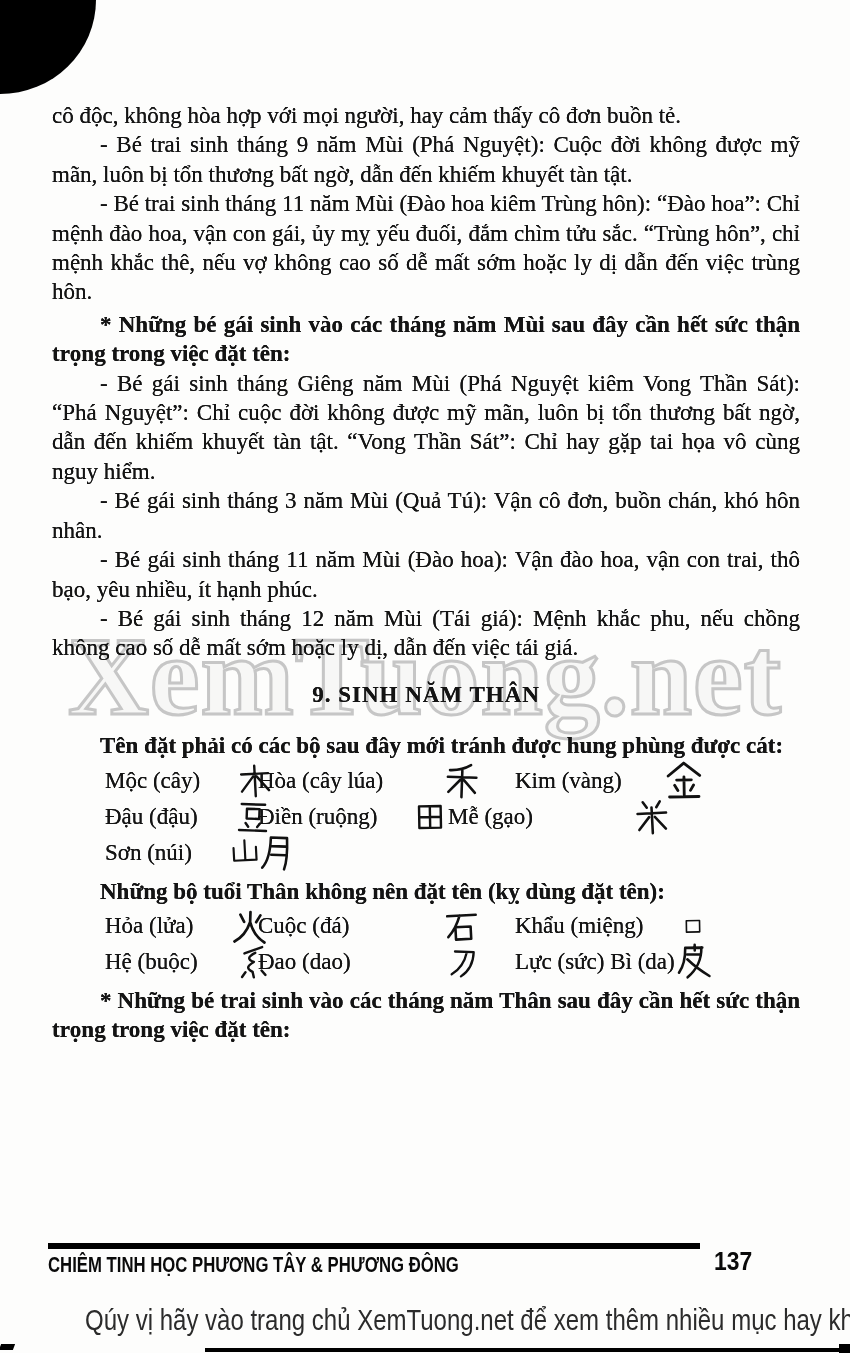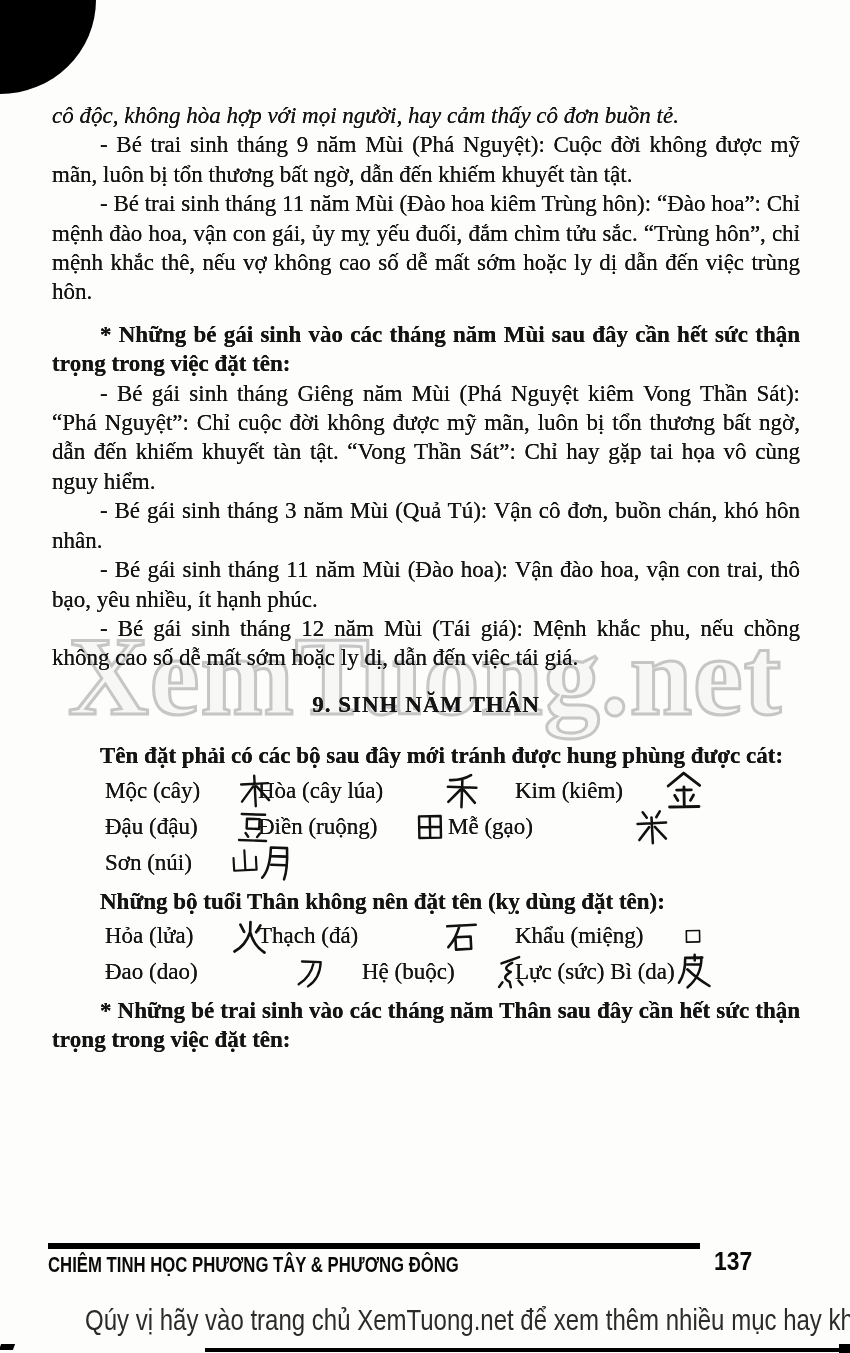--- a/index.html
+++ b/index.html
@@ -30,24 +30,24 @@
     -webkit-text-stroke:3px #c6c6c6;
   }
 
   
   .body-text{
     position:absolute;top:101px;left:52px;width:748px;z-index:1;
     font-size:23px;line-height:29.4px;
     text-shadow:0 0 0.5px currentColor;
   }
   .body-text p{margin:0;text-align:justify;}
-  p.cont{text-indent:0;font-style:italic;}
+  p.cont{text-indent:0;}
   p.para{text-indent:48px;}
   p.bold{font-weight:bold;}
-  p.sp{margin-top:13px;}
+  p.sp{margin-top:3px;}
   h2.section-heading{
     margin:17px 0 22px 0;text-align:center;
     font-size:23px;letter-spacing:1px;font-weight:bold;
     text-shadow:0 0 0.5px currentColor;
   }
 
   
   .rgrid{margin:2px 0 6px 0;}
   .rrow{display:flex;align-items:center;height:36px;padding-left:53px;}
   .rcell{display:flex;justify-content:space-between;align-items:center;}
@@ -118,21 +118,21 @@
         </div>
         <div class="rcell c2">
           <span class="lbl">Hòa (cây lúa)</span>
           <span class="cjk r-b">
             <svg width="38" height="38" viewBox="0 0 40 40">
                 <path d="M29 3 C21 8 14 9 7 9 M5 16 L35 16 M20 9 L20 37 M18 19 L6 32 M22 19 L34 32"></path>
               </svg>
           </span>
         </div>
         <div class="rcell c3">
-          <span class="lbl">Kim (kiêm)</span>
+          <span class="lbl">Kim (vàng)</span>
           <span class="cjk r-c">
             <svg width="42" height="42" viewBox="0 0 40 40">
                 <path d="M20 3 L5 15 M20 3 L35 15 M13 19 L27 19 M20 16 L20 33 M11 24 L14 29 M29 24 L26 29 M6 35 L34 35"></path>
               </svg>
           </span>
         </div>
       </div>
       <div class="rrow">
         <div class="rcell c1">
           <span class="lbl">Đậu (đậu)</span>
@@ -185,50 +185,50 @@
       <div class="rrow">
         <div class="rcell c1">
           <span class="lbl">Hỏa (lửa)</span>
           <span class="cjk r-b">
             <svg width="40" height="40" viewBox="0 0 40 40">
                 <path d="M20 6 L20 16 M10 9 L14 16 M30 9 L26 16 M20 16 C17 26 12 32 5 36 M20 16 C23 26 28 32 35 36"></path>
               </svg>
           </span>
         </div>
         <div class="rcell c2">
-          <span class="lbl">Thạch (đá)</span>
+          <span class="lbl">Cuộc (đá)</span>
           <span class="cjk r-a">
             <svg width="38" height="38" viewBox="0 0 40 40">
                 <path d="M5 9 L35 9 M18 9 C15 18 11 25 5 31 M13 21 L29 21 L29 34 L13 34 Z"></path>
               </svg>
           </span>
         </div>
         <div class="rcell c3">
           <span class="lbl">Khẩu (miệng)</span>
           <span class="cjk r-c">
             <svg width="24" height="24" viewBox="0 0 40 40">
                 <path d="M9 11 L31 11 L31 30 L9 30 Z"></path>
               </svg>
           </span>
         </div>
       </div>
       <div class="rrow">
+        <div class="rcell c1">
+          <span class="lbl">Hệ (buộc)</span>
+          <span class="cjk r-a">
+            <svg width="36" height="36" viewBox="0 0 40 40">
+                <path d="M31 4 L11 10 M23 10 C14 14 14 17 21 20 C13 24 12 27 19 31 M19 31 L20 37 M11 31 L7 36 M29 30 L33 35"></path>
+              </svg>
+          </span>
+        </div>
         <div class="rcell c2">
           <span class="lbl">Đao (dao)</span>
           <span class="cjk r-b">
             <svg width="34" height="34" viewBox="0 0 40 40">
                 <path d="M9 8 L31 8 C31 20 27 30 17 37 M23 8 C21 19 15 29 6 35"></path>
-              </svg>
-          </span>
-        </div>
-        <div class="rcell c1">
-          <span class="lbl">Hệ (buộc)</span>
-          <span class="cjk r-a">
-            <svg width="36" height="36" viewBox="0 0 40 40">
-                <path d="M31 4 L11 10 M23 10 C14 14 14 17 21 20 C13 24 12 27 19 31 M19 31 L20 37 M11 31 L7 36 M29 30 L33 35"></path>
               </svg>
           </span>
         </div>
         <div class="rcell c3">
           <span class="lbl">Lực (sức) Bì (da)</span>
           <span class="cjk r-c">
             <svg width="38" height="38" viewBox="0 0 40 40">
                 <path d="M11 5 C11 15 9 24 4 31 M11 5 L29 5 M21 2 L21 8 M13 12 L27 12 M28 5 C28 16 24 27 13 36 M13 17 C20 24 28 30 36 35"></path>
               </svg>
           </span>

